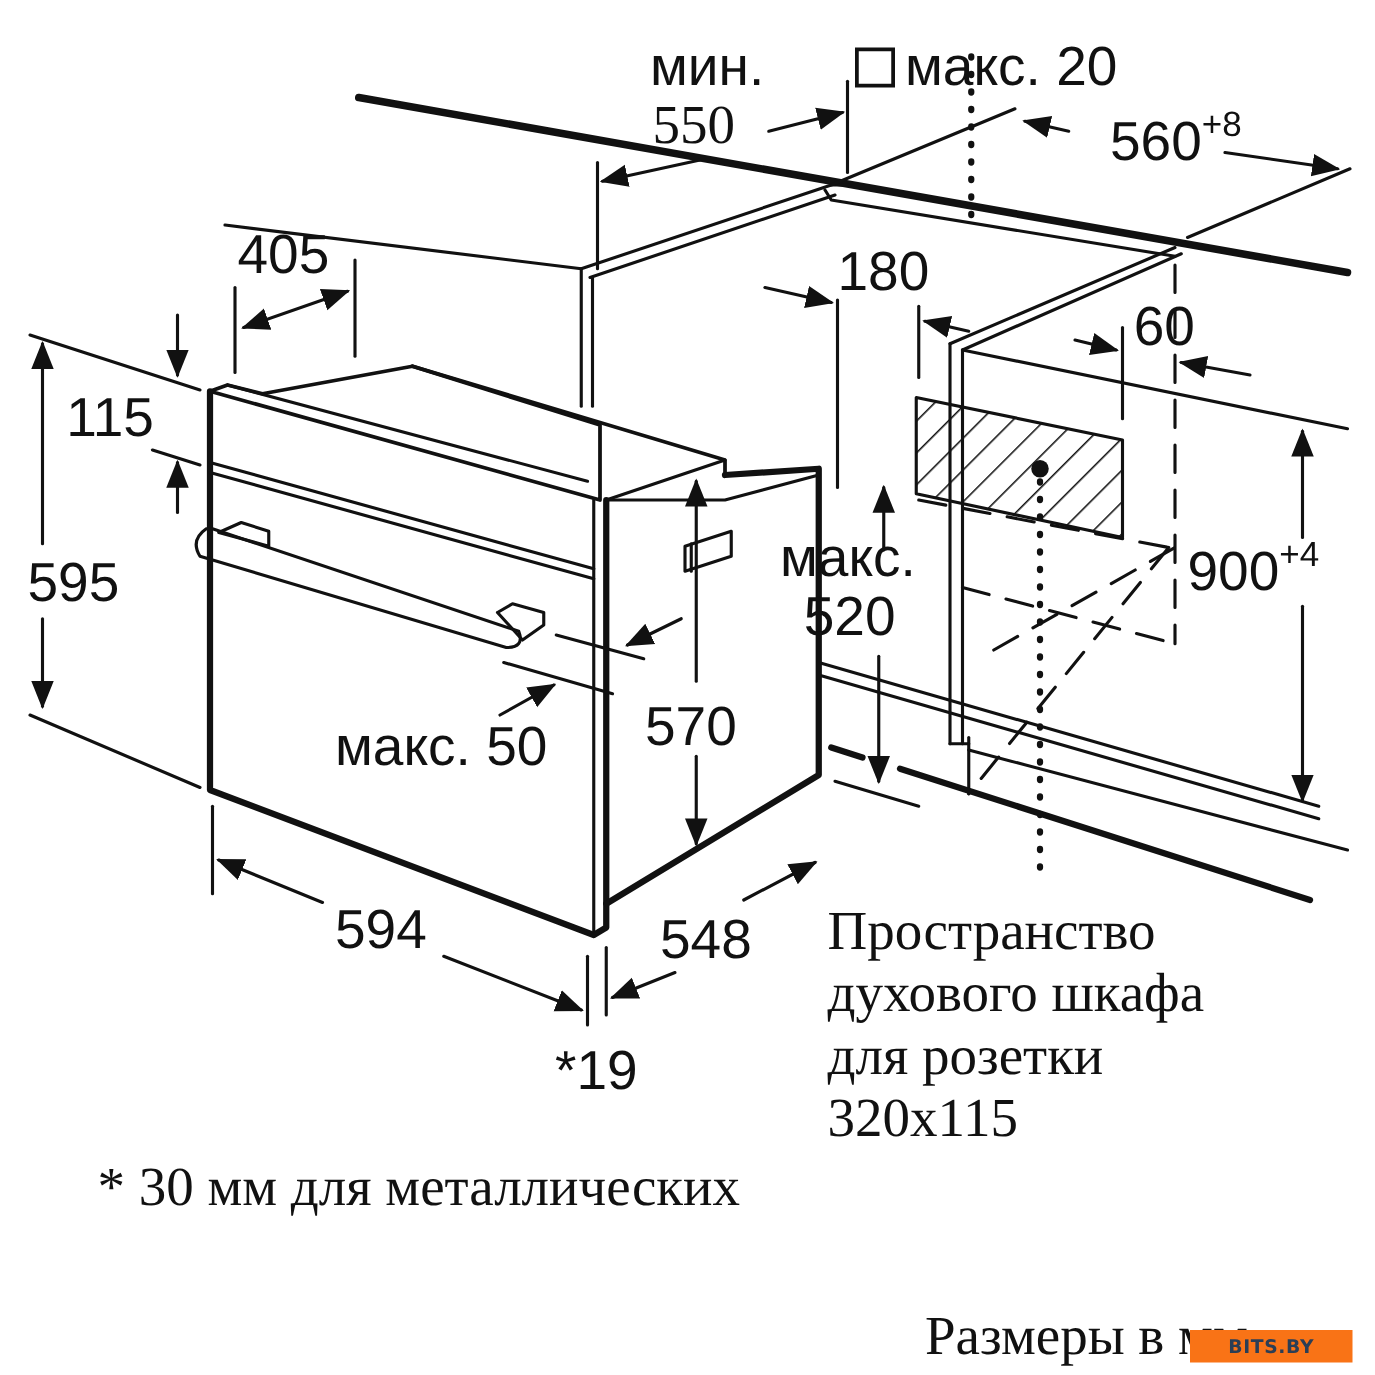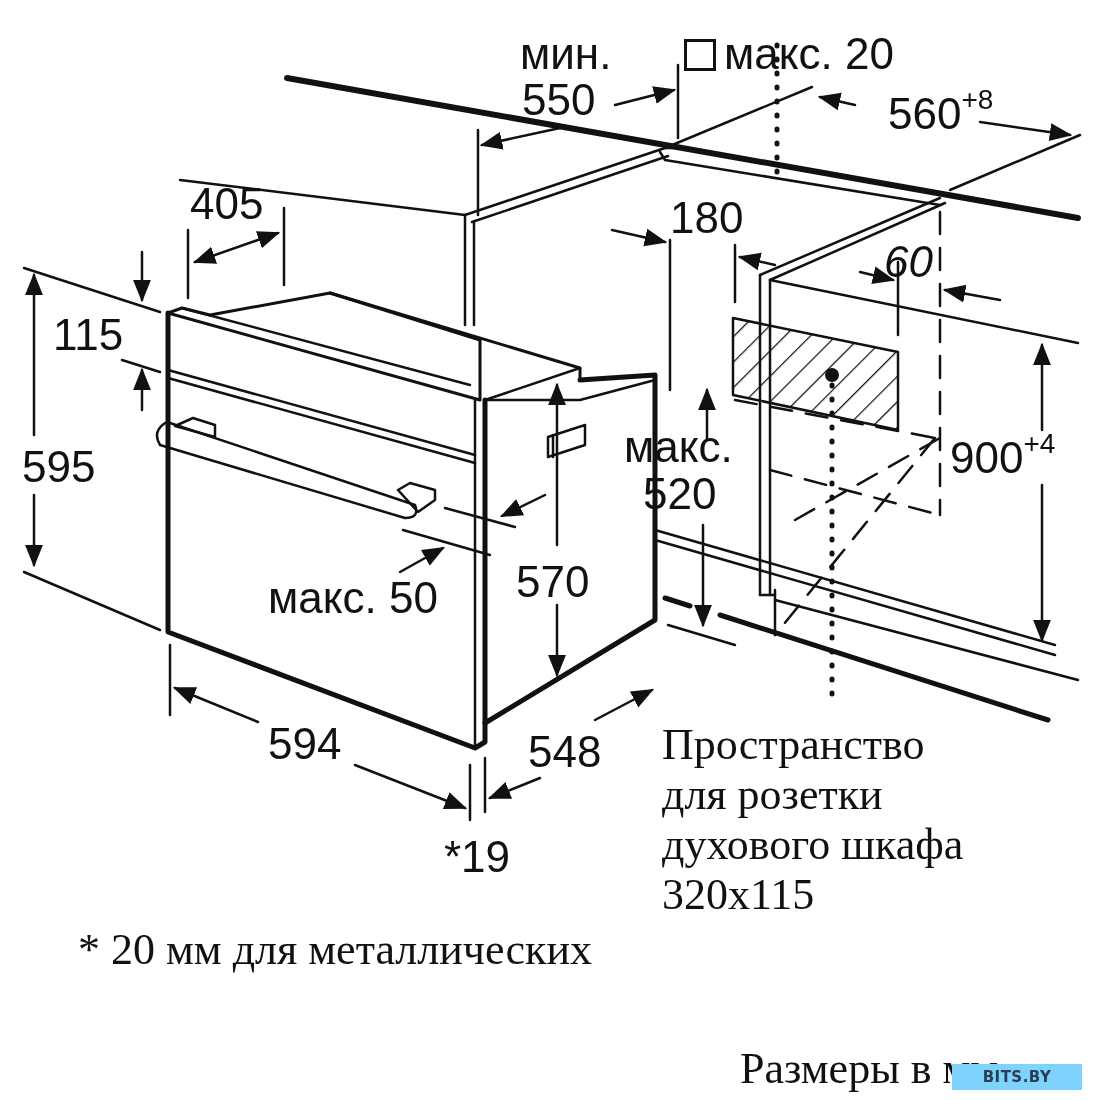--- a/index.html
+++ b/index.html
@@ -7,21 +7,21 @@
            font-family: "Liberation Sans", "DejaVu Sans", sans-serif; color: #111; }
     #canvas { position: absolute; left: 0; top: 0; width: 1100px; height: 1100px; }
     .lbl { position: absolute; white-space: nowrap; font-size: 44px; line-height: 1; color: #111;
            font-family: "Liberation Sans", "DejaVu Sans", sans-serif; }
     .lbl sup { font-size: 28px; vertical-align: top; position: relative; top: -6px; }
     .note { position: absolute; font-size: 44px; line-height: 50px; color: #111; white-space: nowrap;
             font-family: Liberation Serif, serif; }
     .sq { display: inline-block; width: 32px; height: 32px; border: 3px solid #111; box-sizing: border-box;
           vertical-align: -2px; margin-right: 8px; }
     .badge { position: absolute; left: 952px; top: 1064px; width: 130px; height: 26px;
-             background: #7dd3fc; color: #2b3e55; font-weight: bold; font-size: 15px;
+             background: #f97316; color: #2b3e55; font-weight: bold; font-size: 15px;
              display: flex; align-items: center; justify-content: center; letter-spacing: 0.5px;
              font-family: "DejaVu Sans", sans-serif; }
   </style>
 </head>
 <body>
 
 <svg id="canvas" viewBox="0 0 1100 1100" xmlns="http://www.w3.org/2000/svg">
   <defs>
     <marker id="ah" viewBox="0 0 10 10" refX="9" refY="5" markerWidth="9" markerHeight="9" orient="auto-start-reverse">
       <path d="M0,1 L10,5 L0,9 z" fill="#111"></path>
@@ -158,43 +158,43 @@
       <line x1="485" y1="758" x2="485" y2="812"></line>
       <line x1="540" y1="778" x2="490" y2="798" marker-end="url(#ah)"></line>
       <line x1="595" y1="720" x2="652" y2="690" marker-end="url(#ah)"></line>
     </g>
   </g>
 </svg>
 
 <div class="lbl" style="left:520px;top:32px;">
   <div>мин.</div>
 </div>
-<div class="lbl" style="left:522px;top:78px;">550</div>
+<div class="lbl" style="left:522px;top:78px;font-family:Liberation Serif, serif;">550</div>
 <div class="lbl" style="left:684px;top:32px;"><span class="sq"></span><span>макс. 20</span></div>
 <div class="lbl" style="left:888px;top:92px;"><span>560</span><sup>+8</sup></div>
 <div class="lbl" style="left:190px;top:182px;">405</div>
 <div class="lbl" style="left:670px;top:196px;">180</div>
-<div class="lbl" style="left:884px;top:240px;font-style:italic;">60</div>
+<div class="lbl" style="left:907px;top:240px;">60</div>
 <div class="lbl" style="left:53px;top:313px;">115</div>
 <div class="lbl" style="left:22px;top:445px;">595</div>
 <div class="lbl" style="left:950px;top:436px;"><span>900</span><sup>+4</sup></div>
 <div class="lbl" style="left:624px;top:425px;">макс.</div>
 <div class="lbl" style="left:643px;top:472px;">520</div>
 <div class="lbl" style="left:516px;top:560px;">570</div>
 <div class="lbl" style="left:268px;top:576px;">макс. 50</div>
 <div class="lbl" style="left:268px;top:722px;">594</div>
 <div class="lbl" style="left:528px;top:730px;">548</div>
 <div class="lbl" style="left:444px;top:835px;">*19</div>
 
 <div class="note" style="left:662px;top:720px;">
   <div>Пространство</div>
+  <div>духового шкафа</div>
   <div>для розетки</div>
-  <div>духового шкафа</div>
   <div>320x115</div>
 </div>
 
 <div class="note" style="left:78px;top:922px;line-height:56px;">
-  <div>* 20 мм для металлических</div>
+  <div>* 30 мм для металлических</div>
 </div>
 
 <div class="note" style="left:740px;top:1044px;">Размеры в мм</div>
 
 <div class="badge">BITS.BY</div>
 
 </body></html>

